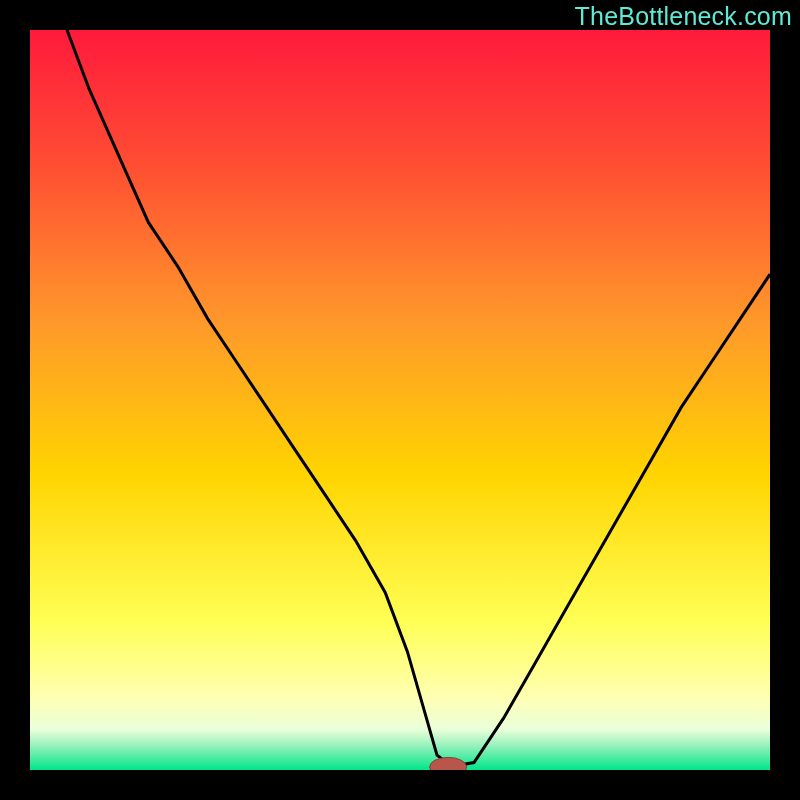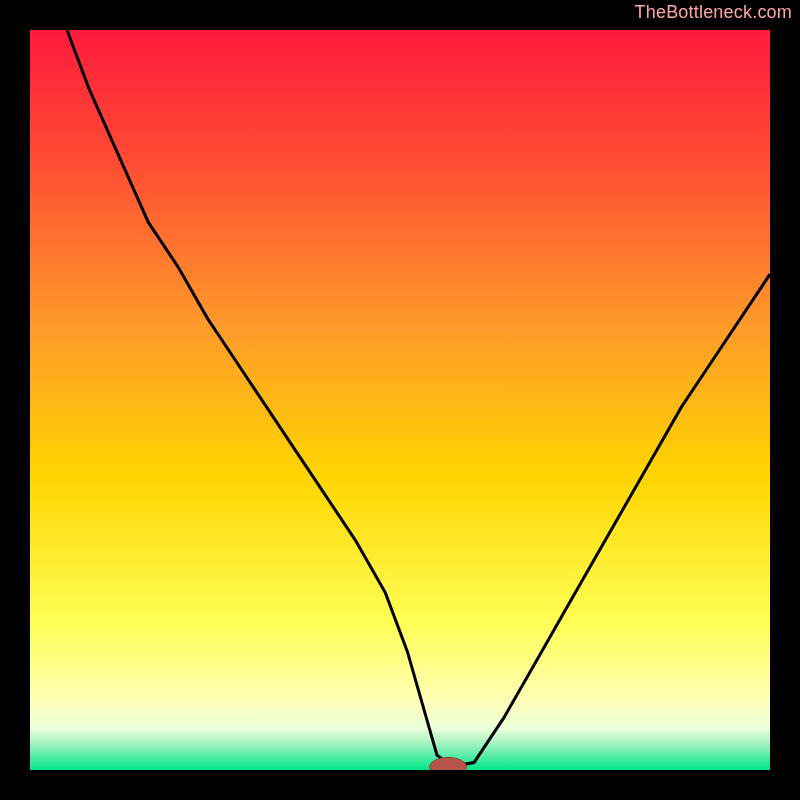--- a/index.html
+++ b/index.html
@@ -14,22 +14,22 @@
   .frame {
     position: relative;
     width: 800px;
     height: 800px;
     background: #000;
   }
   .watermark {
     position: absolute;
     top: 2px;
     right: 8px;
-    color: #fca5a5;
-    font-size: 18px;
+    color: #5eead4;
+    font-size: 25px;
     font-weight: 500;
     letter-spacing: 0.2px;
     user-select: none;
   }
   .plot {
     position: absolute;
     left: 30px;
     top: 30px;
     width: 740px;
     height: 740px;

